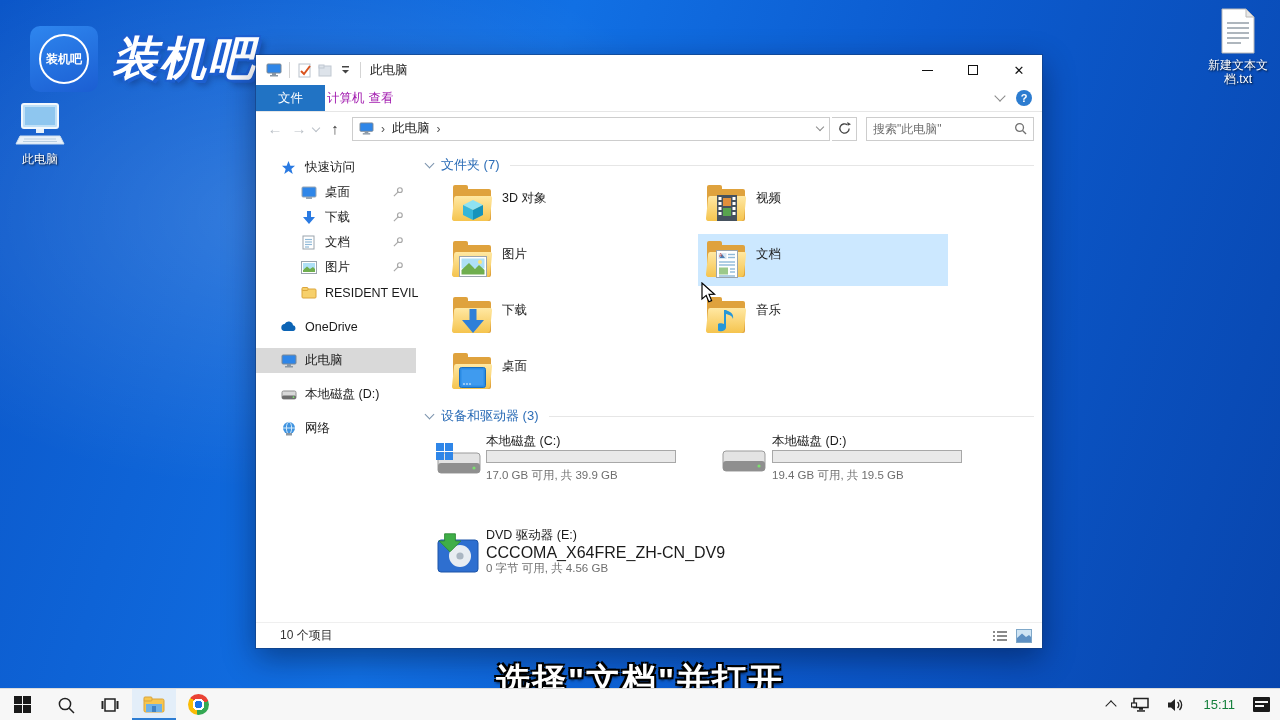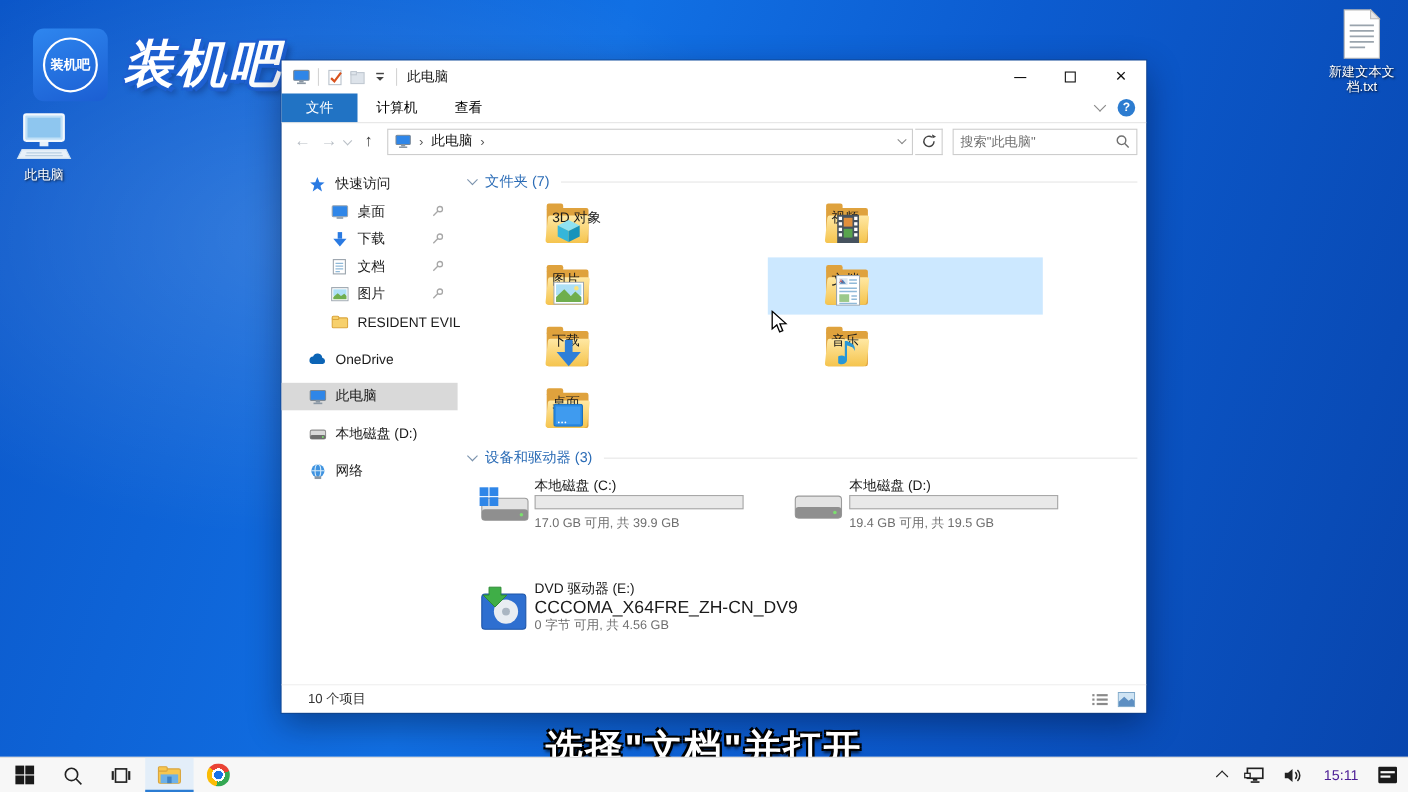--- a/index.html
+++ b/index.html
@@ -33,40 +33,40 @@
   #titlebar { height:30px; display:flex; align-items:center; padding-left:8px; font-size:12.5px; color:#1a1a1a; flex:0 0 auto; }
   .qat-sep { width:1px; height:16px; background:#d4d4d4; margin:0 5px; }
   .qat-btn { display:flex; align-items:center; justify-content:center; width:20px; height:22px; }
   #win-controls { margin-left:auto; display:flex; height:30px; }
   .wc { width:46px; height:30px; display:flex; align-items:center; justify-content:center; color:#111; font-size:13px; }
   .wc .minline { width:11px; height:1px; background:#111; }
   .wc .maxbox { width:10px; height:10px; border:1px solid #111; }
   #titlebar-title { margin-left:4px; }
 
   #tabsrow { height:27px; display:flex; align-items:stretch; border-bottom:1px solid #e6e6e6; flex:0 0 auto; }
-  .tab { padding:0 17px; display:flex; align-items:center; font-size:12.5px; color:#000000; }
+  .tab { padding:0 2px; display:flex; align-items:center; font-size:12.5px; color:#a21caf; }
   .tab-file { background:#2173c4; color:#fff; padding:0 22px; }
   #ribbon-right { margin-left:auto; display:flex; align-items:center; gap:12px; padding-right:10px; }
   .chev { width:8px; height:8px; border-right:1.6px solid #8a8a8a; border-bottom:1.6px solid #8a8a8a; transform:rotate(45deg); margin-top:-4px; }
   #help-btn { width:16px; height:16px; border-radius:50%; background:#2c7cd0; color:#fff; font-size:11px; font-weight:bold;
     display:flex; align-items:center; justify-content:center; }
 
   #navrow { height:33px; display:flex; align-items:center; padding:0 8px; flex:0 0 auto; gap:2px; }
   .navarrow { font-size:15px; width:22px; text-align:center; color:#b9bfc6; }
   .navarrow.en { color:#404040; }
   .minichev { width:6px; height:6px; border-right:1.4px solid #b9bfc6; border-bottom:1.4px solid #b9bfc6; transform:rotate(45deg); margin:0 3px 2px 1px; }
   #addressbox { flex:1; height:24px; border:1px solid #cdcdcd; display:flex; align-items:center; padding:0 6px; font-size:12.5px; color:#1a1a1a; margin-left:4px; }
   .crumb-sep { color:#555; margin:0 7px; font-size:12px; }
   #addr-dd { margin-left:auto; }
   #refreshbox { width:25px; height:24px; border:1px solid #cdcdcd; border-left:none; display:flex; align-items:center; justify-content:center; }
   #searchbox { width:168px; height:24px; border:1px solid #cdcdcd; margin-left:7px; display:flex; align-items:center; padding:0 6px; }
   #searchbox input { flex:1; border:none; outline:none; font-size:12px; color:#444; font-family:inherit; background:transparent; min-width:0; }
   #searchbox input::placeholder { color:#707070; }
 
-  #contentrow { flex:1; display:flex; min-height:0;text-align:right; }
+  #contentrow { flex:1; display:flex; min-height:0; }
 
   
   #sidebar { width:160px; flex:0 0 160px; padding-top:10px; font-size:12.5px; color:#1a1a1a; }
   .sb-item { height:25px; display:flex; align-items:center; padding-left:24px; }
   .sb-item.lv1 { padding-left:44px; }
   .sb-item.sel { background:#d9d9d9; }
   .sb-item.gap { margin-top:9px; }
   .sb-ico { width:17px; height:16px; margin-right:8px; display:flex; align-items:center; justify-content:center; flex:0 0 17px; }
   .sb-lbl { white-space:nowrap; }
   .pin { margin-left:auto; margin-right:12px; opacity:.75; }
@@ -111,21 +111,21 @@
   #subtitle { left:0; right:0; top:658px; text-align:center; font-size:34px; font-weight:bold; color:#fff; letter-spacing:2px;
     text-shadow:-2px -2px 0 #000, 2px -2px 0 #000, -2px 2px 0 #000, 2px 2px 0 #000, 0 3px 3px rgba(0,0,0,.8); z-index:40; }
 
   
   #taskbar { left:0; top:688px; width:1280px; height:32px; background:#f7f7f7; border-top:1px solid #dcdcdc;
     display:flex; align-items:stretch; z-index:60; }
   .tb-slot { width:44px; display:flex; align-items:center; justify-content:center; }
   .tb-slot.active { background:#e3eef9; box-shadow:inset 0 -2px 0 #2b7cd3; }
   #start-ico { display:grid; grid-template-columns:8px 8px; grid-template-rows:8px 8px; gap:1px; }
   #start-ico span { background:#1a1a1a; }
-  #tray { margin-left:auto; display:flex; align-items:center; gap:4px; padding-right:4px; color:#4c1d95; }
+  #tray { margin-left:auto; display:flex; align-items:center; gap:4px; padding-right:4px; color:#15803d; }
   .tray-it { height:32px; display:flex; align-items:center; justify-content:center; padding:0 6px; }
   .chev-up { width:8px; height:8px; border-left:1.6px solid #222; border-top:1.6px solid #222; transform:rotate(45deg); margin-top:3px; }
   #clock { font-size:13px; padding:0 8px; }
   #action-ico { width:17px; height:15px; background:#1a1a1a; position:relative; border-radius:1px; }
   #action-ico::before { content:""; position:absolute; left:2px; top:4px; width:13px; height:2px; background:#f7f7f7; }
   #action-ico::after { content:""; position:absolute; left:2px; top:8px; width:9px; height:2px; background:#f7f7f7; }
 
   
   .chrome { width:21px; height:21px; border-radius:50%;
     background:

